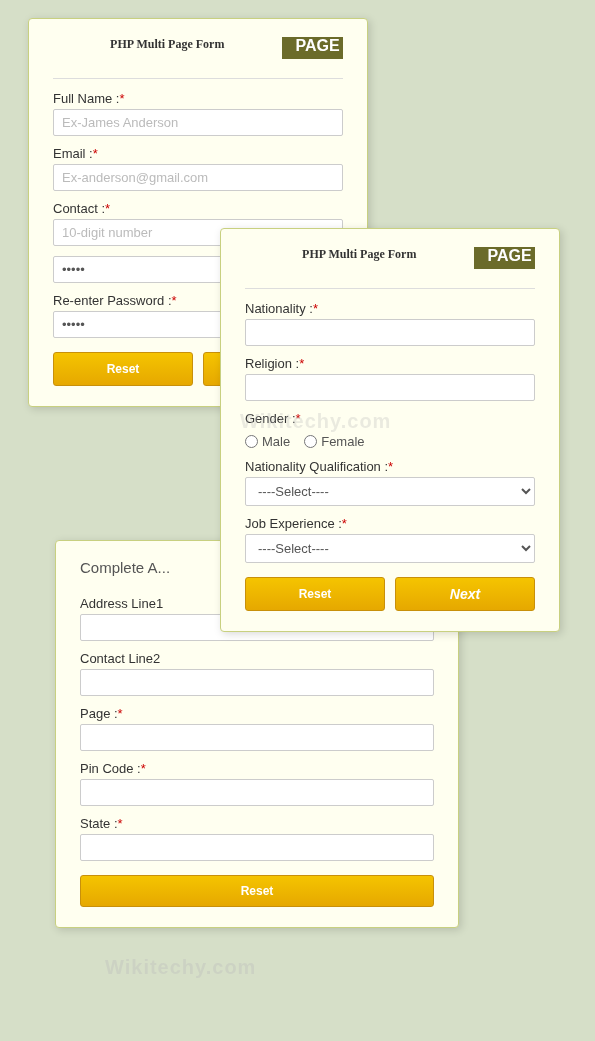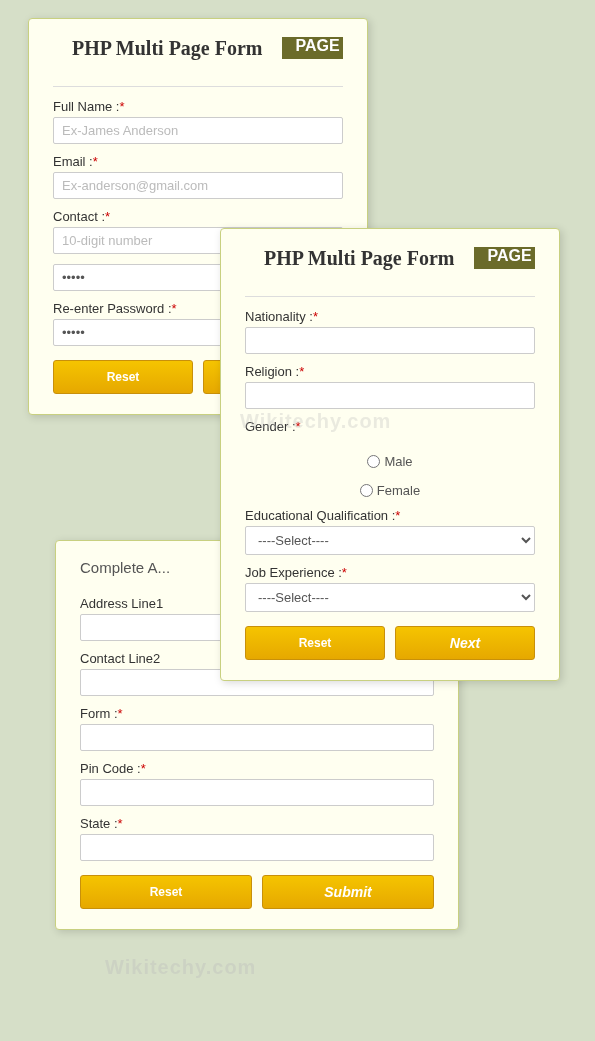--- a/index.html
+++ b/index.html
@@ -49,21 +49,21 @@
       background: #fffff0;
       border: 1px solid #c8d080;
       border-radius: 4px;
       padding: 18px 24px 20px 24px;
       z-index: 3;
       box-shadow: 2px 2px 8px rgba(0,0,0,0.15);
     }
 
     .card-title {
       text-align: center;
-      font-size: 20px;
+      font-size: 12px;
       font-weight: bold;
       color: #333;
       margin-bottom: 14px;
       font-family: Georgia, serif;
     }
 
     .page-badge {
       display: inline-block;
       background: #6b6b2a;
       color: #fff;
@@ -147,22 +147,21 @@
       text-align: center;
       font-style: italic;
     }
 
     .gender-row {
       display: flex;
       align-items: center;
       gap: 14px;
       font-size: 13px;
       color: #555;
-      margin-top: 20px;
-      flex-direction: column;
+      margin-top: 8px;
     }
 
     .gender-row label {
       display: flex;
       align-items: center;
       gap: 4px;
     }
 
     .form-select {
       width: 100%;
@@ -272,42 +271,41 @@
     <input class="form-input" type="text" style="">
   </div>
 
   <div class="form-group">
     <label class="form-label">Contact Line2</label>
     <input class="form-input" type="text" style="">
   </div>
 
   <div class="form-group">
     <label class="form-label">
-      <span>Form :</span><span class="required">*</span>
+      <span>Page :</span><span class="required">*</span>
     </label>
     <input class="form-input" type="text" style="">
   </div>
 
   <div class="form-group">
     <label class="form-label">
       <span>Pin Code :</span><span class="required">*</span>
     </label>
     <input class="form-input" type="text" style="">
   </div>
 
   <div class="form-group">
     <label class="form-label">
       <span>State :</span><span class="required">*</span>
     </label>
     <input class="form-input" type="text" style="">
   </div>
 
   <div class="btn-row">
     <button class="btn-reset">Reset</button>
-    <button class="btn-submit">Submit</button>
   </div>
 </div>
 
 <div class="watermark" style="bottom: 62px; left: 105px; transform: none; z-index: 4; opacity: 0.35; font-size: 20px; color: #bbb; position: absolute;">
   <span>Wikitechy</span><span>.com</span>
 </div>
 
 <div class="page2-card">
   <div style="overflow:hidden; margin-bottom:12px;">
     <span class="page-badge">PAGE 2</span>
@@ -338,21 +336,21 @@
         <input type="radio" name="gender" value="male" style=""> Male
       </label>
       <label>
         <input type="radio" name="gender" value="female" style=""> Female
       </label>
     </div>
   </div>
 
   <div class="form-group">
     <label class="form-label">
-      <span>Educational Qualification :</span><span class="required">*</span>
+      <span>Nationality Qualification :</span><span class="required">*</span>
     </label>
     <select class="form-select">
       <option>----Select----</option>
     </select>
   </div>
 
   <div class="form-group">
     <label class="form-label">
       <span>Job Experience :</span><span class="required">*</span>
     </label>

